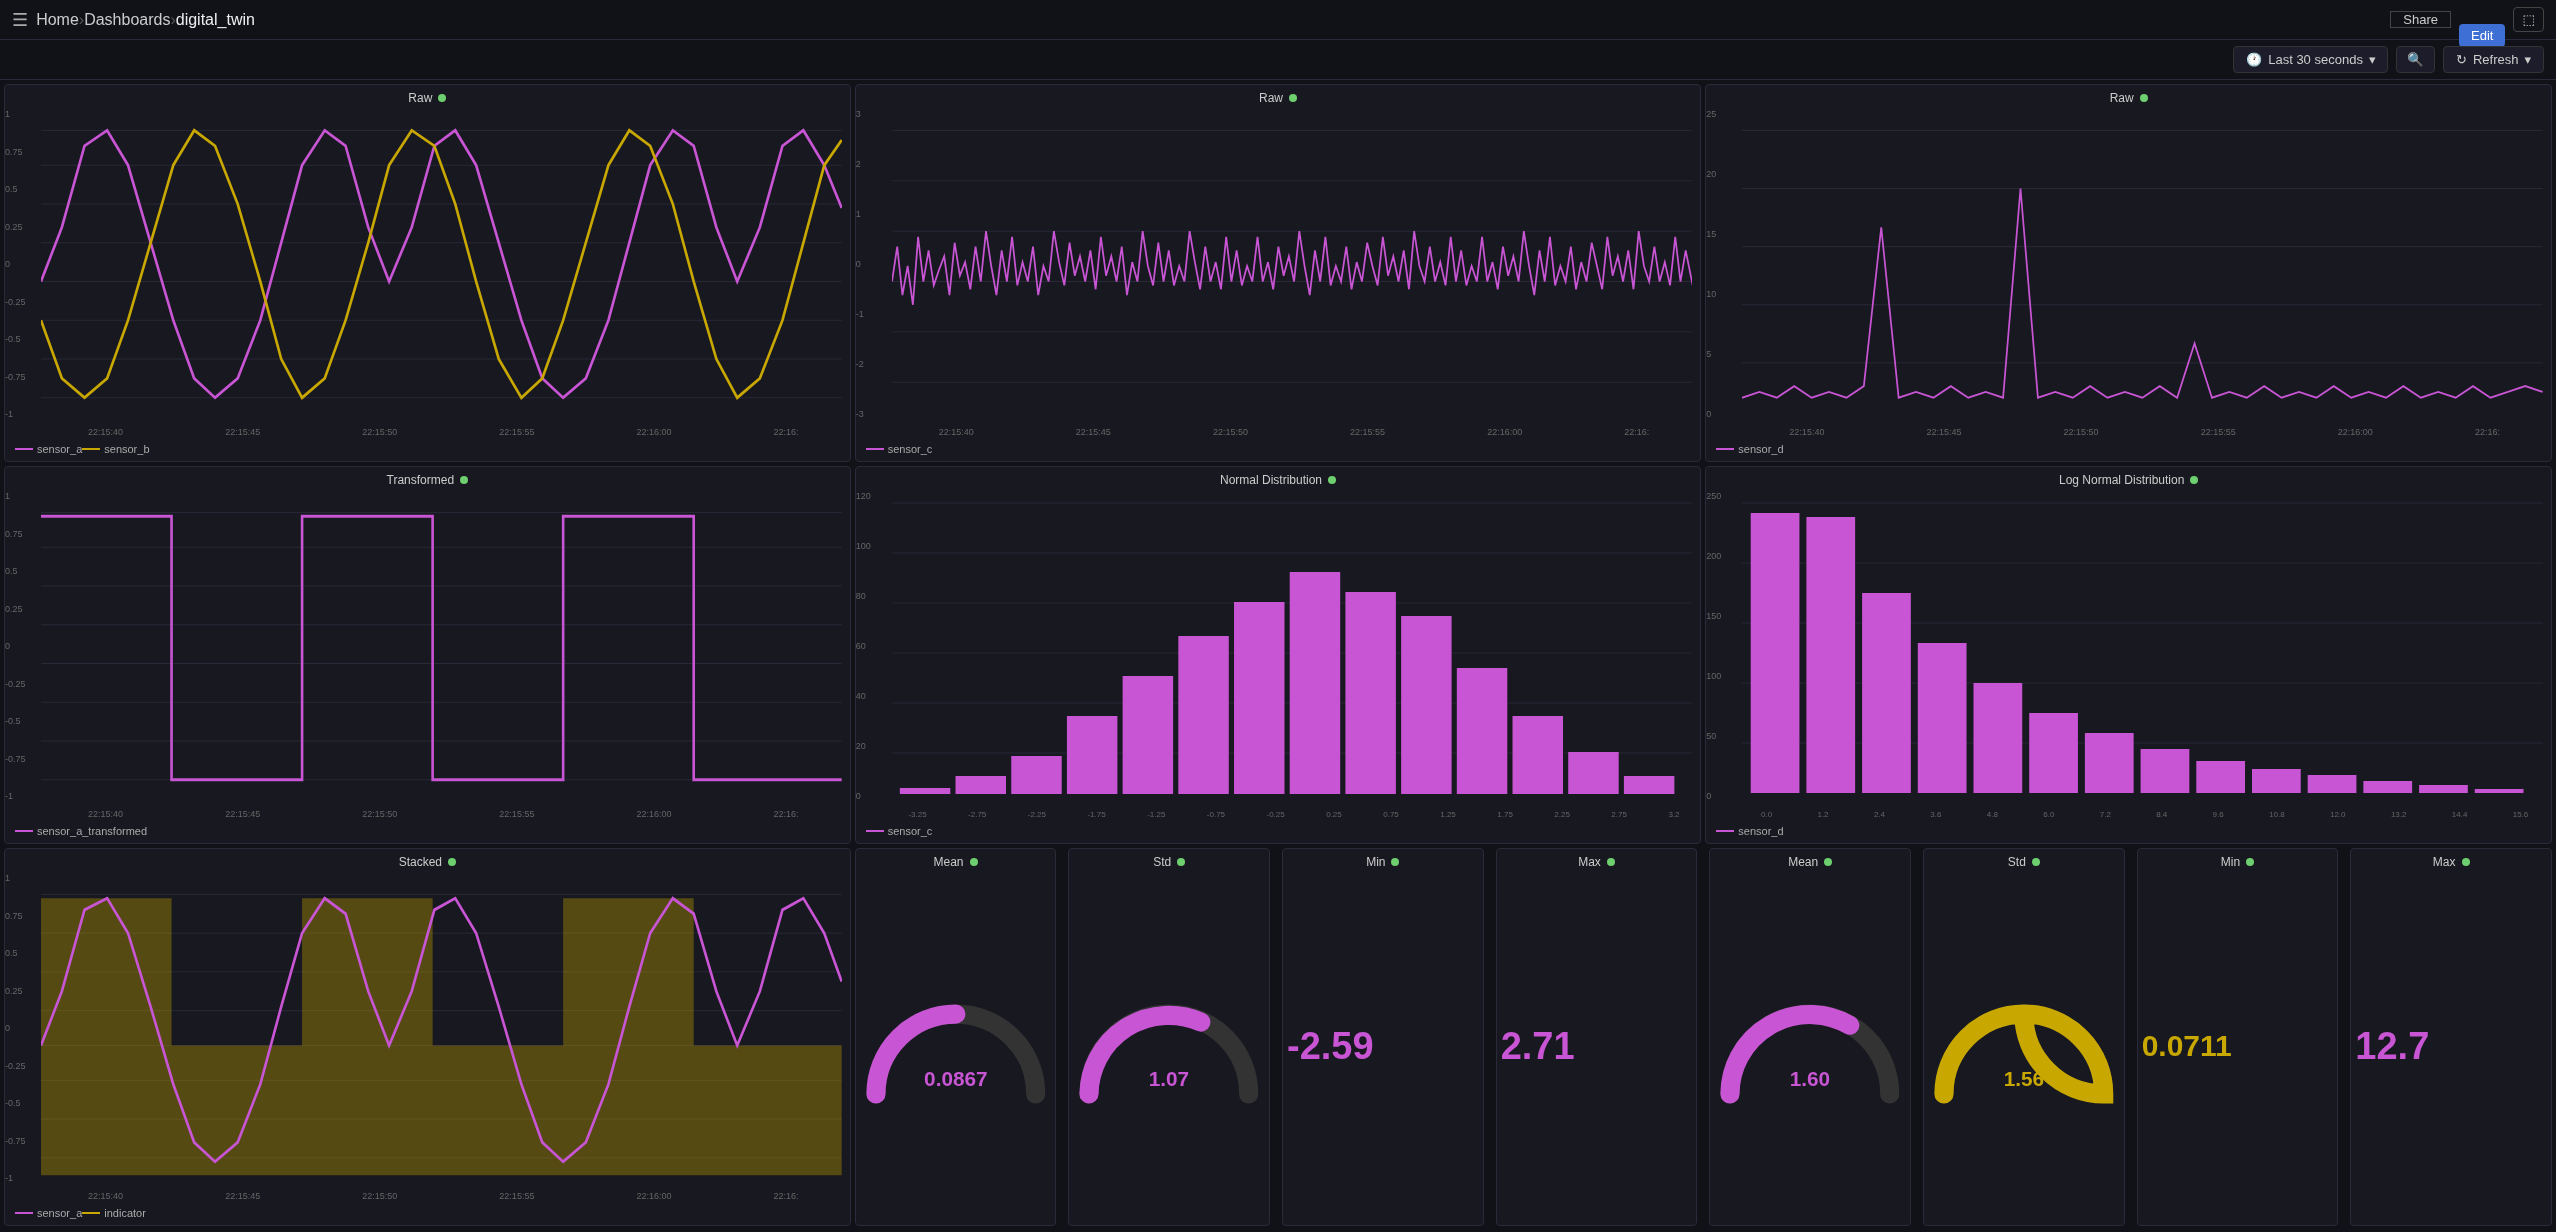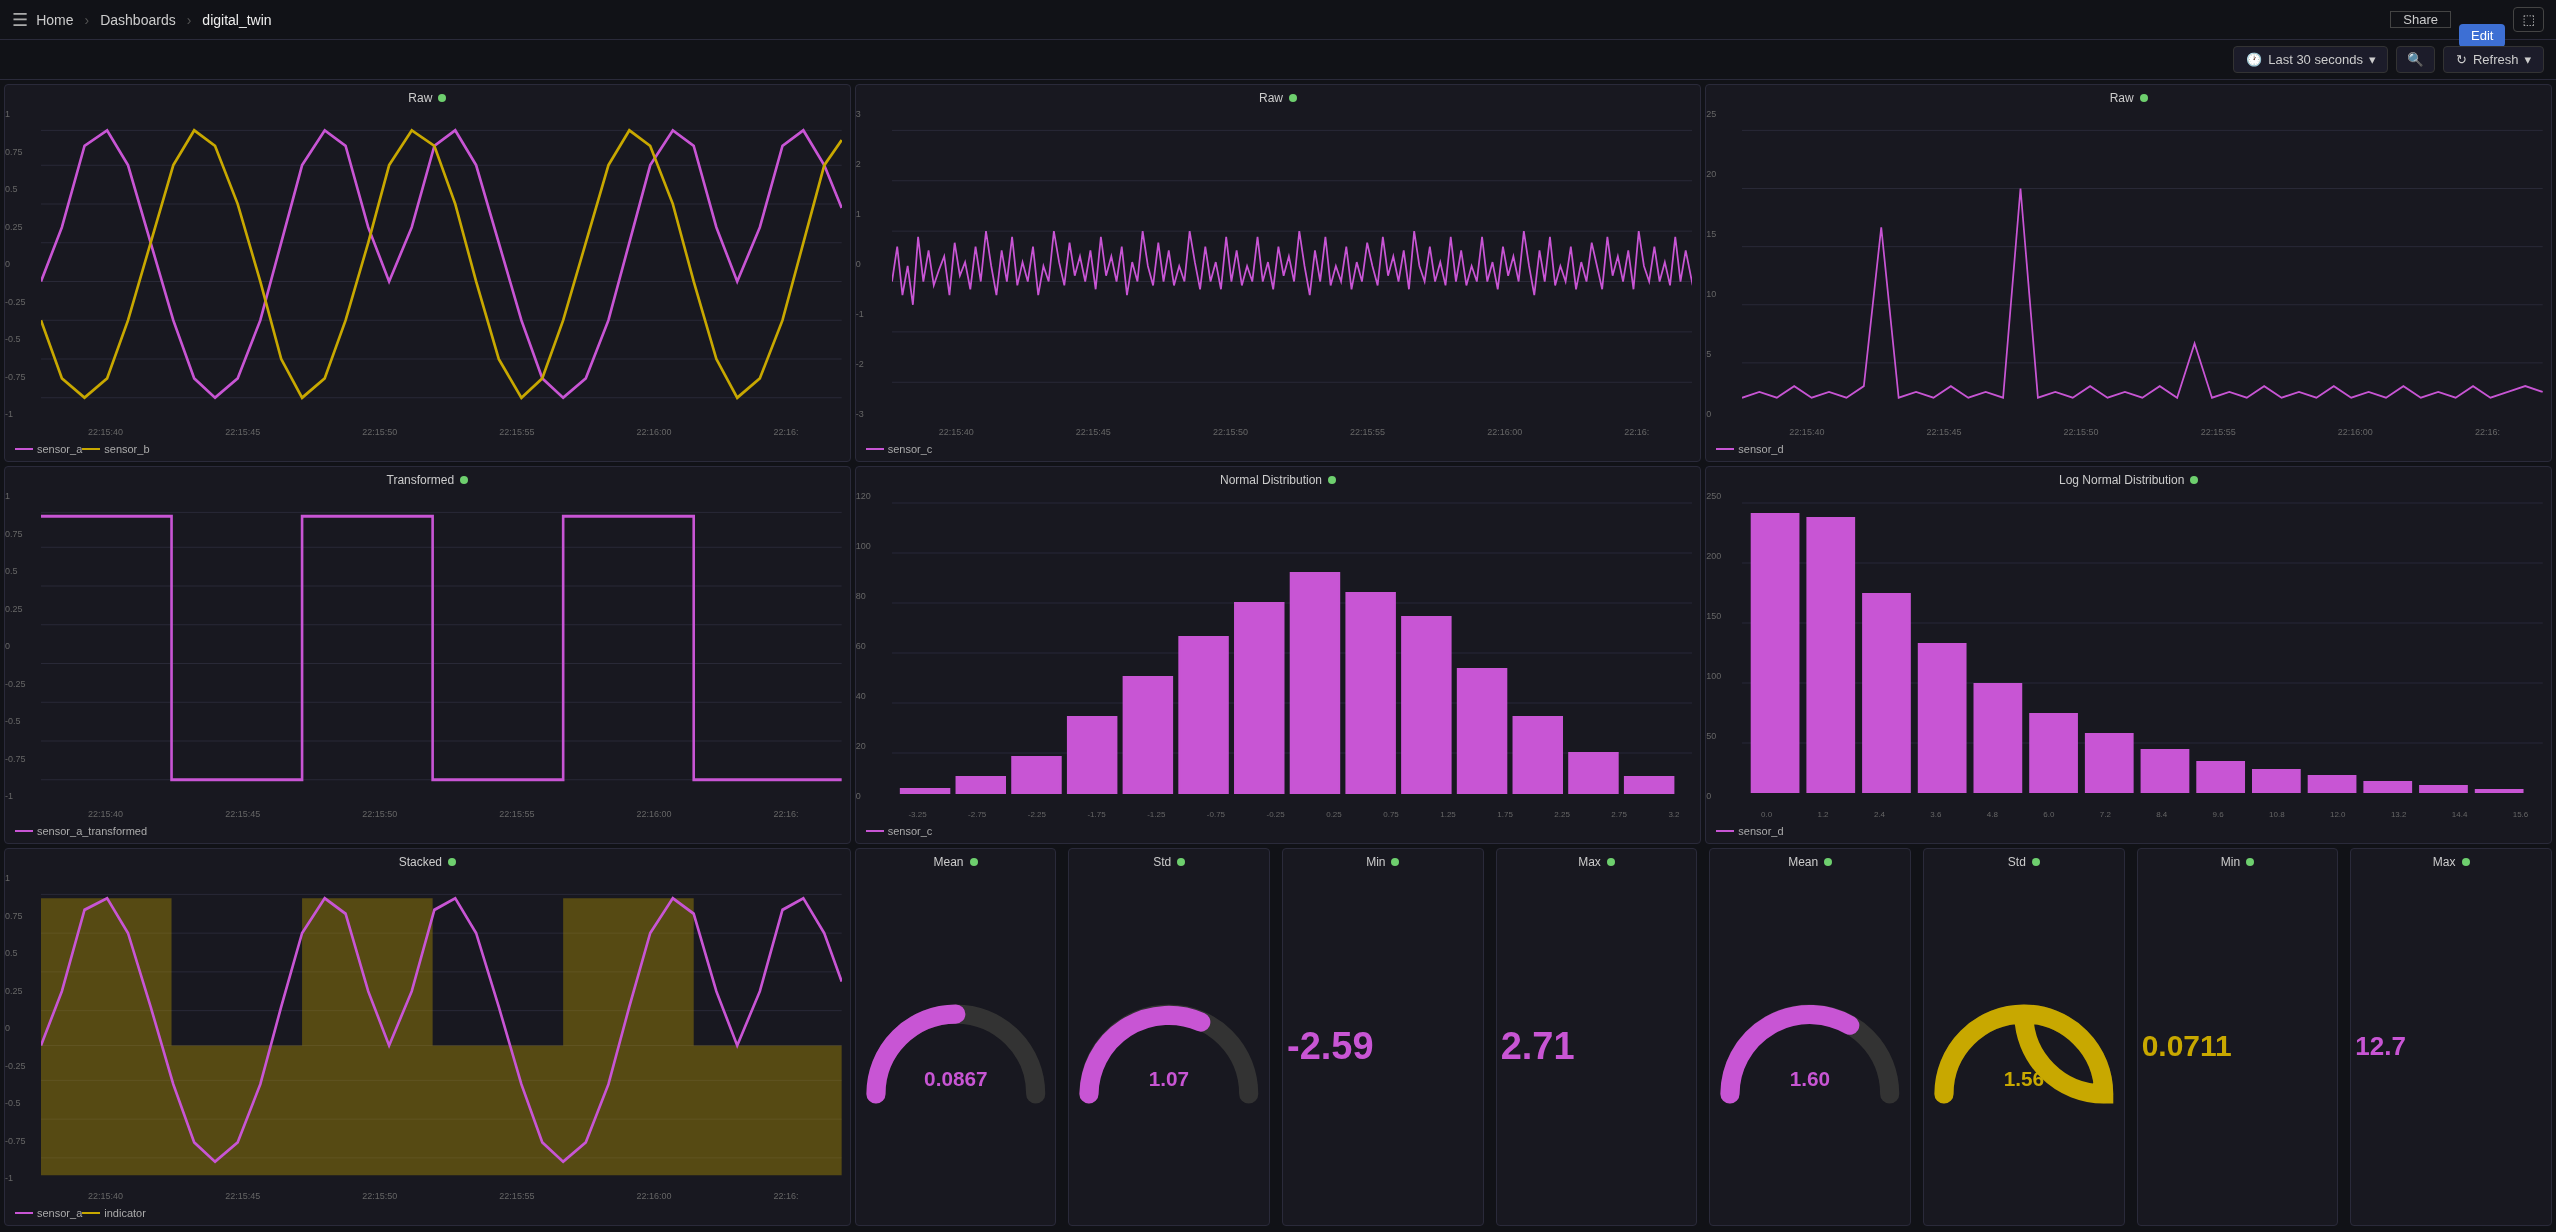--- a/index.html
+++ b/index.html
@@ -28,22 +28,22 @@
       gap: 8px;
     }
     .hamburger {
       font-size: 18px;
       color: #aaa;
       cursor: pointer;
     }
     .breadcrumb {
       display: flex;
       align-items: center;
-      gap: 11px;
-      font-size: 14px;
+      gap: 0;
+      font-size: 16px;
       color: #ccc;
     }
     .breadcrumb .sep { color: #555; }
     .breadcrumb .current { color: #eee; }
     .topbar-right {
       display: flex;
       align-items: center;
       gap: 8px;
     }
     .btn-share {
@@ -706,19 +706,19 @@
         <div style="font-size:30px; font-weight:700; color:#c8a800;">0.0711</div>
       </div>
     </div>
 
     <div class="panel">
       <div class="panel-title">
         <span>Max</span>
         <span class="status-dot"></span>
       </div>
       <div class="stat-panel-inner">
-        <div style="font-size:26px; font-weight:700; color:#c855d4;">12.7</div>
+        <div style="font-size:38px; font-weight:700; color:#c855d4;">12.7</div>
       </div>
     </div>
 
   </div>
 
 </div>
 
 </body></html>

